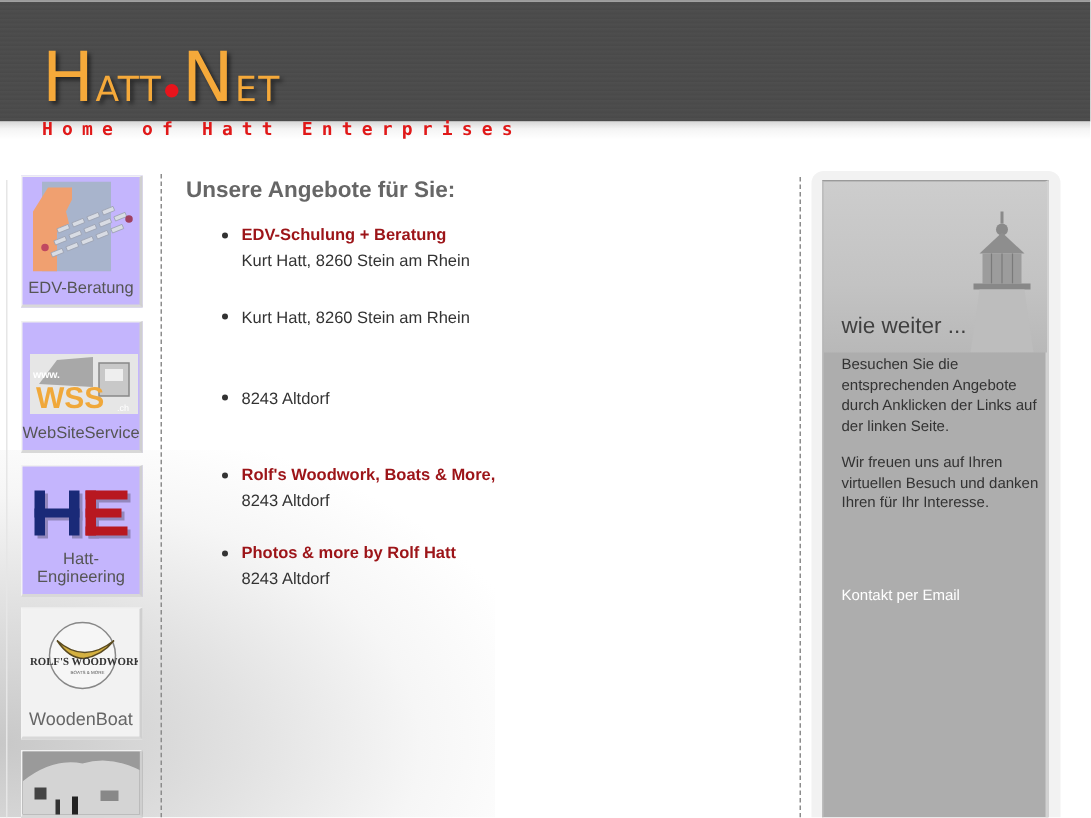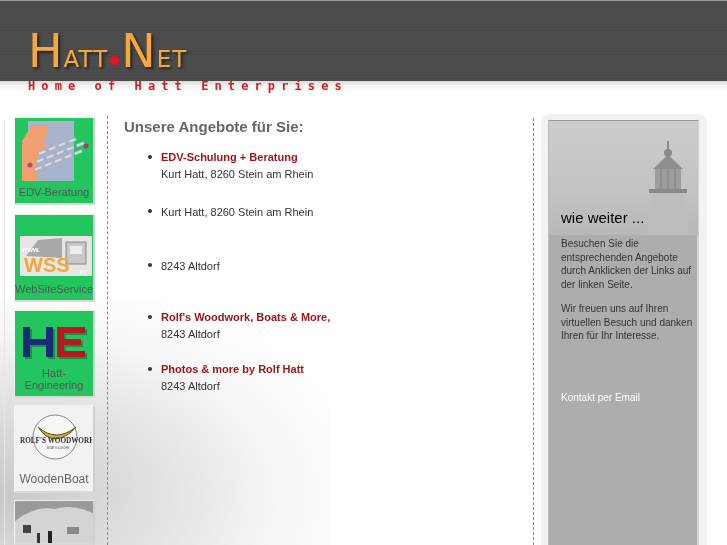--- a/index.html
+++ b/index.html
@@ -21,21 +21,21 @@
     margin: 0 2px 0 2px; transform: translateY(-2px); }
   .tagline { position: absolute; left: 28px; top: 80px; font-size: 12px; font-weight: bold; color: #e01818;
     letter-spacing: 6.1px; font-family: "DejaVu Sans Mono", monospace; line-height: 13px; }
 
   
   .left-fade { position: absolute; left: 0; top: 300px; width: 330px; height: 245px;
     background: radial-gradient(ellipse at 0% 80%, #c8c8c8 0%, #e2e2e2 35%, #f6f6f6 60%, rgba(255,255,255,0) 80%); }
 
   
   .nav-line { position: absolute; left: 4px; top: 120px; width: 1px; height: 425px; background: #e6e6e6; }
-  .nav-card { position: absolute; left: 14px; width: 81px; height: 88px; background: #22c55e;
+  .nav-card { position: absolute; left: 14px; width: 81px; height: 88px; background: #c4b5fd;
     border-right: 2px solid #cfcfcf; border-bottom: 2px solid #d8d8d8; border-top: 1px solid #f0f0f0; border-left: 1px solid #f4f4f4;
     cursor: pointer; overflow: hidden; }
   .nav-card .label { position: absolute; left: 0; width: 78px; bottom: 5px; text-align: center; font-size: 11px; color: #555; }
   .nav-card .art { position: absolute; left: 3px; top: 3px; width: 74px; height: 60px; }
 
   .card-edv { top: 117px; }
   .card-wss { top: 214px; }
   .card-he  { top: 310px; }
   .card-wb  { top: 405px; background: #f2f2f2; }
   .card-ph  { top: 500px; height: 45px; background: #8a8a8a; }
@@ -53,21 +53,21 @@
   .offer a { display: block; font-size: 11px; font-weight: bold; color: #9c1418; text-decoration: none; line-height: 14px; }
   .offer .addr { font-size: 11px; color: #333; line-height: 16px; margin-top: 2px; }
 
   
   .rbox-shadow { position: absolute; left: 541px; top: 114px; width: 166px; height: 431px; background: #f2f2f2; border-radius: 8px 8px 0 0; }
   .rbox { position: absolute; left: 548px; top: 120px; width: 151px; height: 425px; background: #adadad;
     border-top: 1px solid #9a9a9a; border-left: 1px solid #bdbdbd; border-right: 2px solid #d2d2d2; }
   .rbox-photo { position: absolute; left: 0; top: 0; width: 149px; height: 114px;
     background: linear-gradient(180deg, #cdcdcd 0%, #c3c3c3 60%, #b8b8b8 100%); overflow: hidden; }
   .lighthouse { position: absolute; left: 96px; top: 18px; width: 52px; height: 96px; }
-  .rbox h2 { position: absolute; left: 12px; top: 88px; font-size: 15px; font-weight: normal; color: #000000; }
+  .rbox h2 { position: absolute; left: 12px; top: 88px; font-size: 15px; font-weight: normal; color: #404040; }
   .rbox .para { position: absolute; left: 12px; font-size: 10px; color: #333; line-height: 13.5px; width: 132px; }
   .rbox .p1 { top: 116px; }
   .rbox .p2 { top: 181px; }
   .rbox .contact { position: absolute; left: 12px; top: 271px; font-size: 10px; font-weight: normal; color: #ffffff; text-decoration: none; }
 </style>
 </head>
 <body>
 
 <div class="header">
   <div class="logo">

